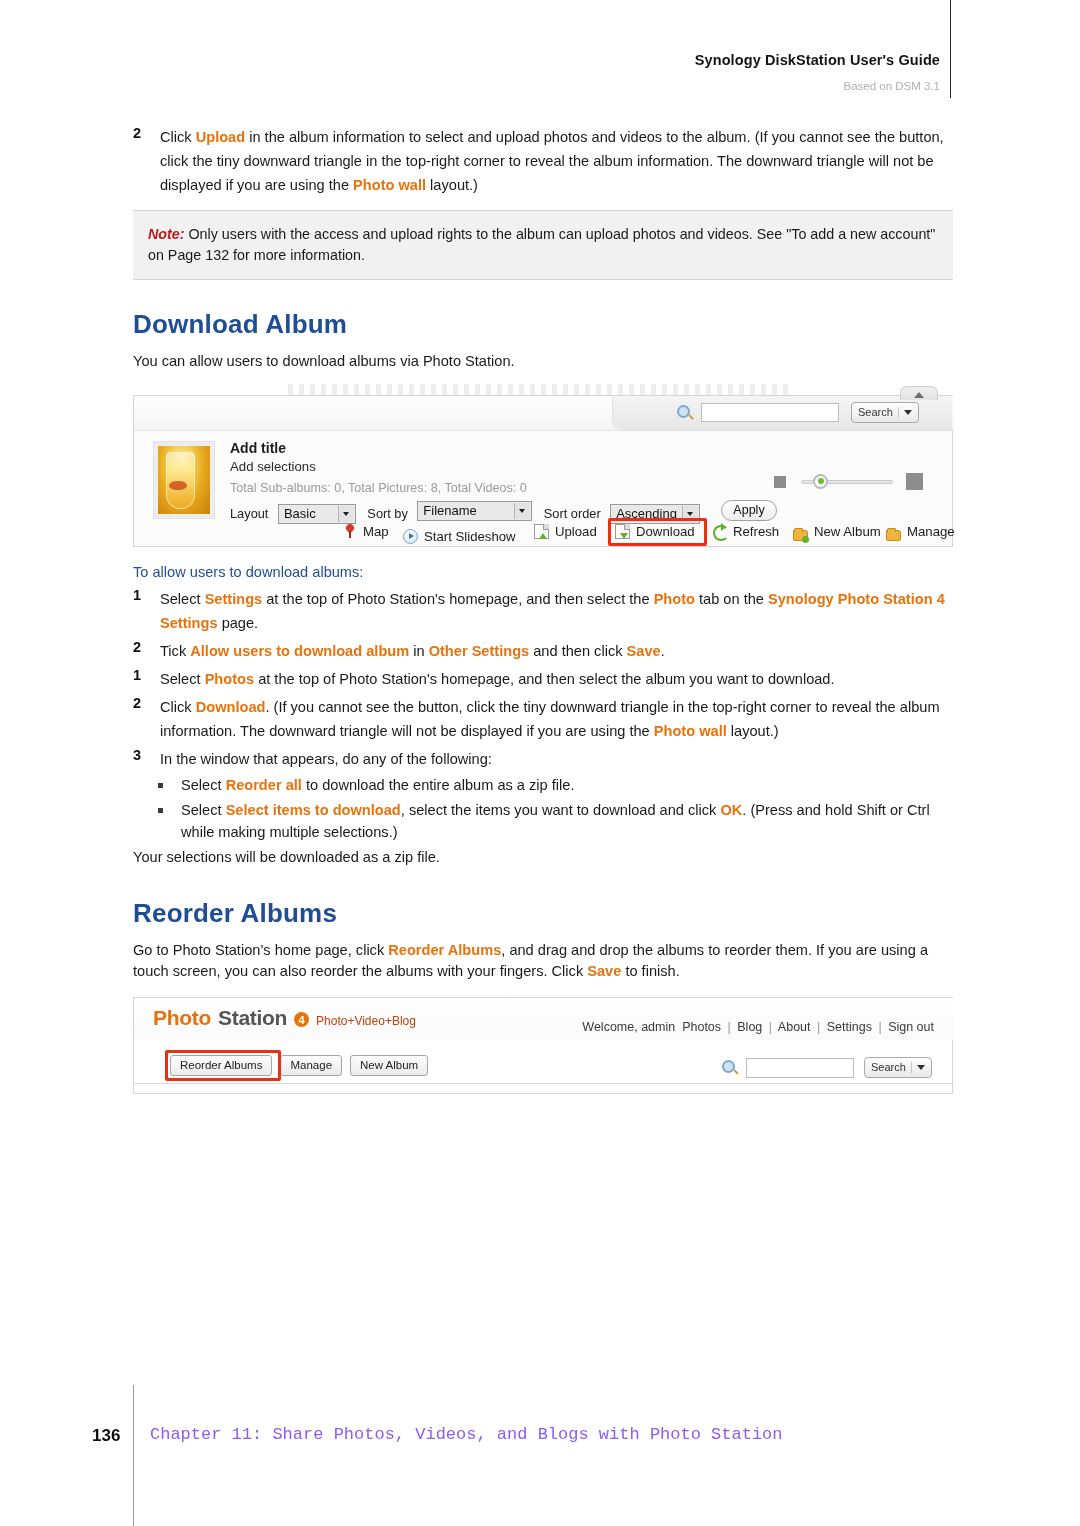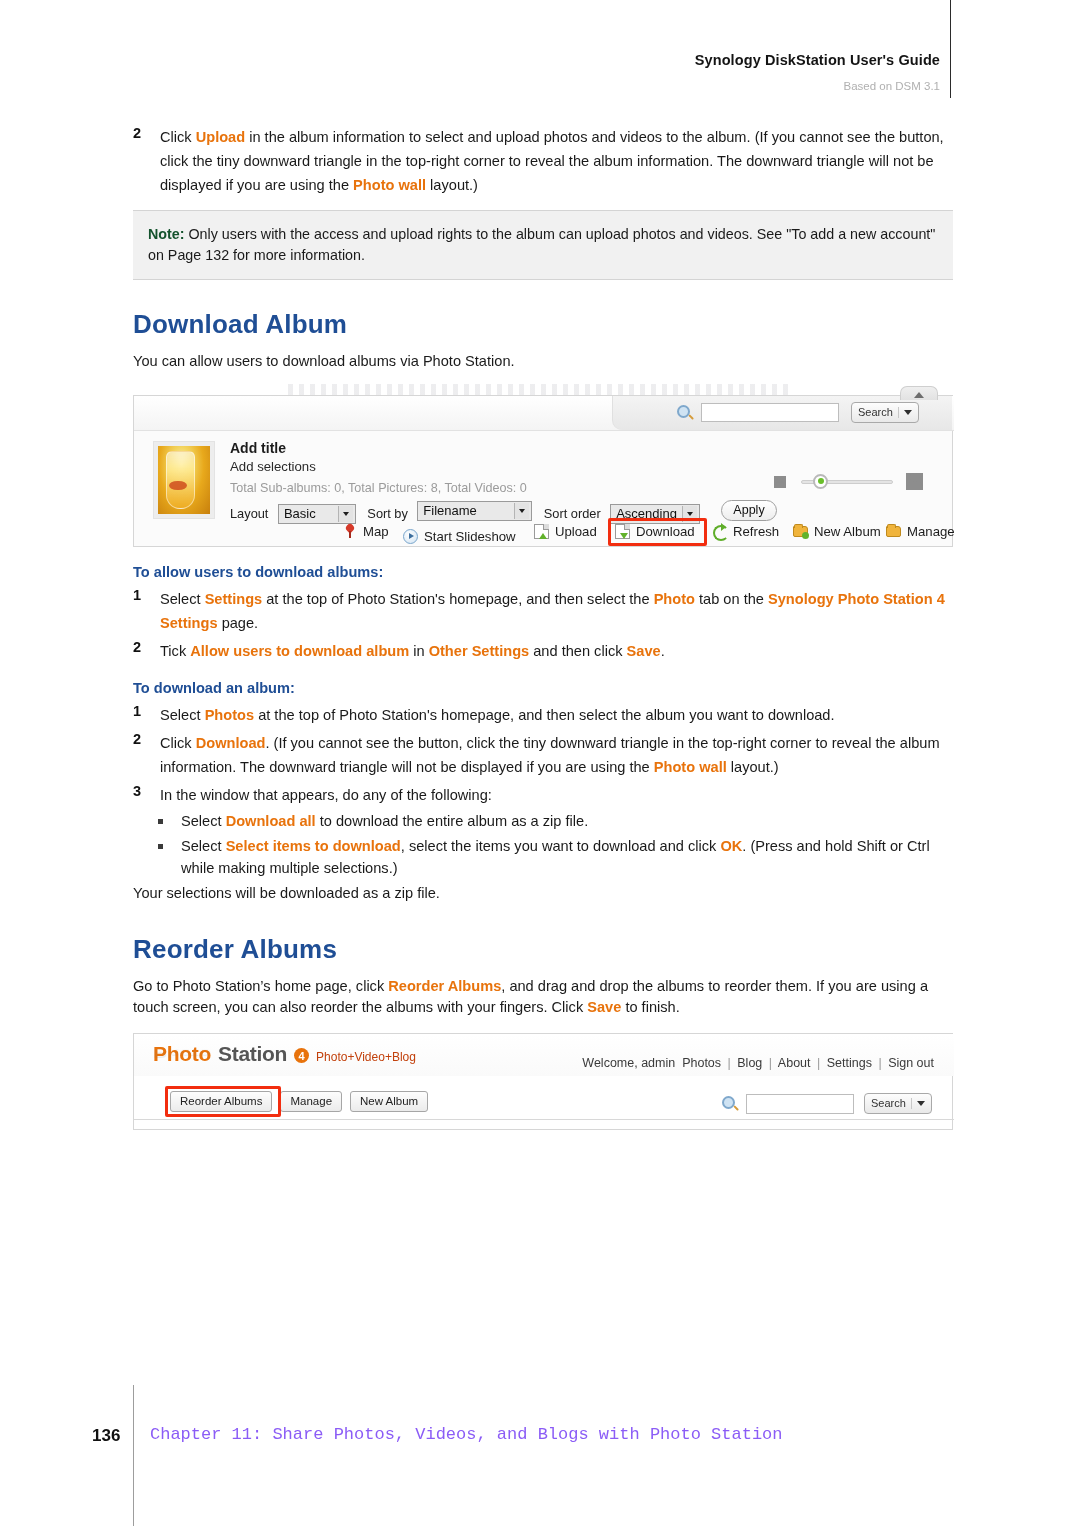--- a/index.html
+++ b/index.html
@@ -52,34 +52,34 @@
 
   
   .note-box{
     margin-top:13px;
     background:#f1f1f1;
     border-top:1px solid #d4d4d4;
     border-bottom:1px solid #d4d4d4;
     padding:13px 16px 13px 15px;
     font-size:14.3px; line-height:21px;
   }
-  .note-label{ color:#14532d; font-weight:bold; }
+  .note-label{ color:#b91c1c; font-style:italic; font-weight:bold; }
 
   
   h2.section{
     color:#1f4e95;
     font-size:26px;
     font-weight:bold;
     margin:29px 0 11px 0;
     letter-spacing:0.2px;
   }
   .body-p{ font-size:14.6px; line-height:21.5px; margin:0 0 6px 0; }
 
   .subhead{
-    color:#1f4e95; font-weight:bold; font-size:14.6px;
+    color:#1f4e95; font-weight:normal; font-size:14.6px;
     margin:17px 0 7px 0;
   }
 
   .bullet-item{ position:relative; padding-left:48px; margin-bottom:4px; }
   .bullet-item .sq{
     position:absolute; left:25px; top:8px; width:5px; height:5px;
     background:#3a3a3a;
   }
   .bullet-item .txt{ font-size:14.6px; line-height:21.5px; }
 
@@ -230,21 +230,21 @@
     position:absolute; left:39px; top:2px; width:15px; height:15px;
     border-radius:50%; background:#ffffff; border:2px solid #b9b9b9;
     display:flex;align-items:center;justify-content:center;
   }
   .slider-knob i{ width:6px;height:6px;border-radius:50%;background:#6abf2a; display:block;}
 
   .toolbar{
     position:absolute; left:0; top:124px; width:820px; height:27px;
   }
   .tb-item{
-    position:absolute; display:flex; align-items:flex-start; gap:6px;
+    position:absolute; display:flex; align-items:flex-end; gap:6px;
     font-size:13.2px; color:#1c1c1c; white-space:nowrap;
   }
   .ic{ width:15px; height:15px; position:relative; flex:0 0 auto; }
   .ic-pin{ }
   .ic-pin::before{
     content:""; position:absolute; left:4px; top:0; width:8px;height:8px;
     background:#d63a2a; border-radius:50% 50% 50% 0; transform:rotate(-45deg);
   }
   .ic-pin::after{
     content:""; position:absolute; left:7px; top:7px; width:2px;height:7px;background:#a52a1d;
@@ -498,40 +498,39 @@
   <div class="num-item">
     <span class="num">1</span>
     <div class="txt"><span>Select </span><span class="or">Settings</span><span> at the top of Photo Station's homepage, and then select the </span><span class="or">Photo</span><span> tab on the </span><span class="or">Synology Photo Station 4 Settings</span><span> page.</span></div>
   </div>
 
   <div class="num-item">
     <span class="num">2</span>
     <div class="txt"><span>Tick </span><span class="or">Allow users to download album</span><span> in </span><span class="or">Other Settings</span><span> and then click </span><span class="or">Save</span><span>.</span></div>
   </div>
 
-  <div class="subhead">To download an album:</div>
 
   <div class="num-item">
     <span class="num">1</span>
     <div class="txt"><span>Select </span><span class="or">Photos</span><span> at the top of Photo Station's homepage, and then select the album you want to download.</span></div>
   </div>
 
   <div class="num-item">
     <span class="num">2</span>
     <div class="txt"><span>Click </span><span class="or">Download</span><span>. (If you cannot see the button, click the tiny downward triangle in the top-right corner to reveal the album information. The downward triangle will not be displayed if you are using the </span><span class="or">Photo wall</span><span> layout.)</span></div>
   </div>
 
   <div class="num-item">
     <span class="num">3</span>
     <div class="txt">In the window that appears, do any of the following:</div>
   </div>
 
   <div class="bullet-item">
     <span class="sq"></span>
-    <div class="txt"><span>Select </span><span class="or">Download all</span><span> to download the entire album as a zip file.</span></div>
+    <div class="txt"><span>Select </span><span class="or">Reorder all</span><span> to download the entire album as a zip file.</span></div>
   </div>
 
   <div class="bullet-item">
     <span class="sq"></span>
     <div class="txt"><span>Select </span><span class="or">Select items to download</span><span>, select the items you want to download and click </span><span class="or">OK</span><span>. (Press and hold Shift or Ctrl while making multiple selections.)</span></div>
   </div>
 
   <p class="plain-after">Your selections will be downloaded as a zip file.</p>
 
   <h2 class="section">Reorder Albums</h2>

